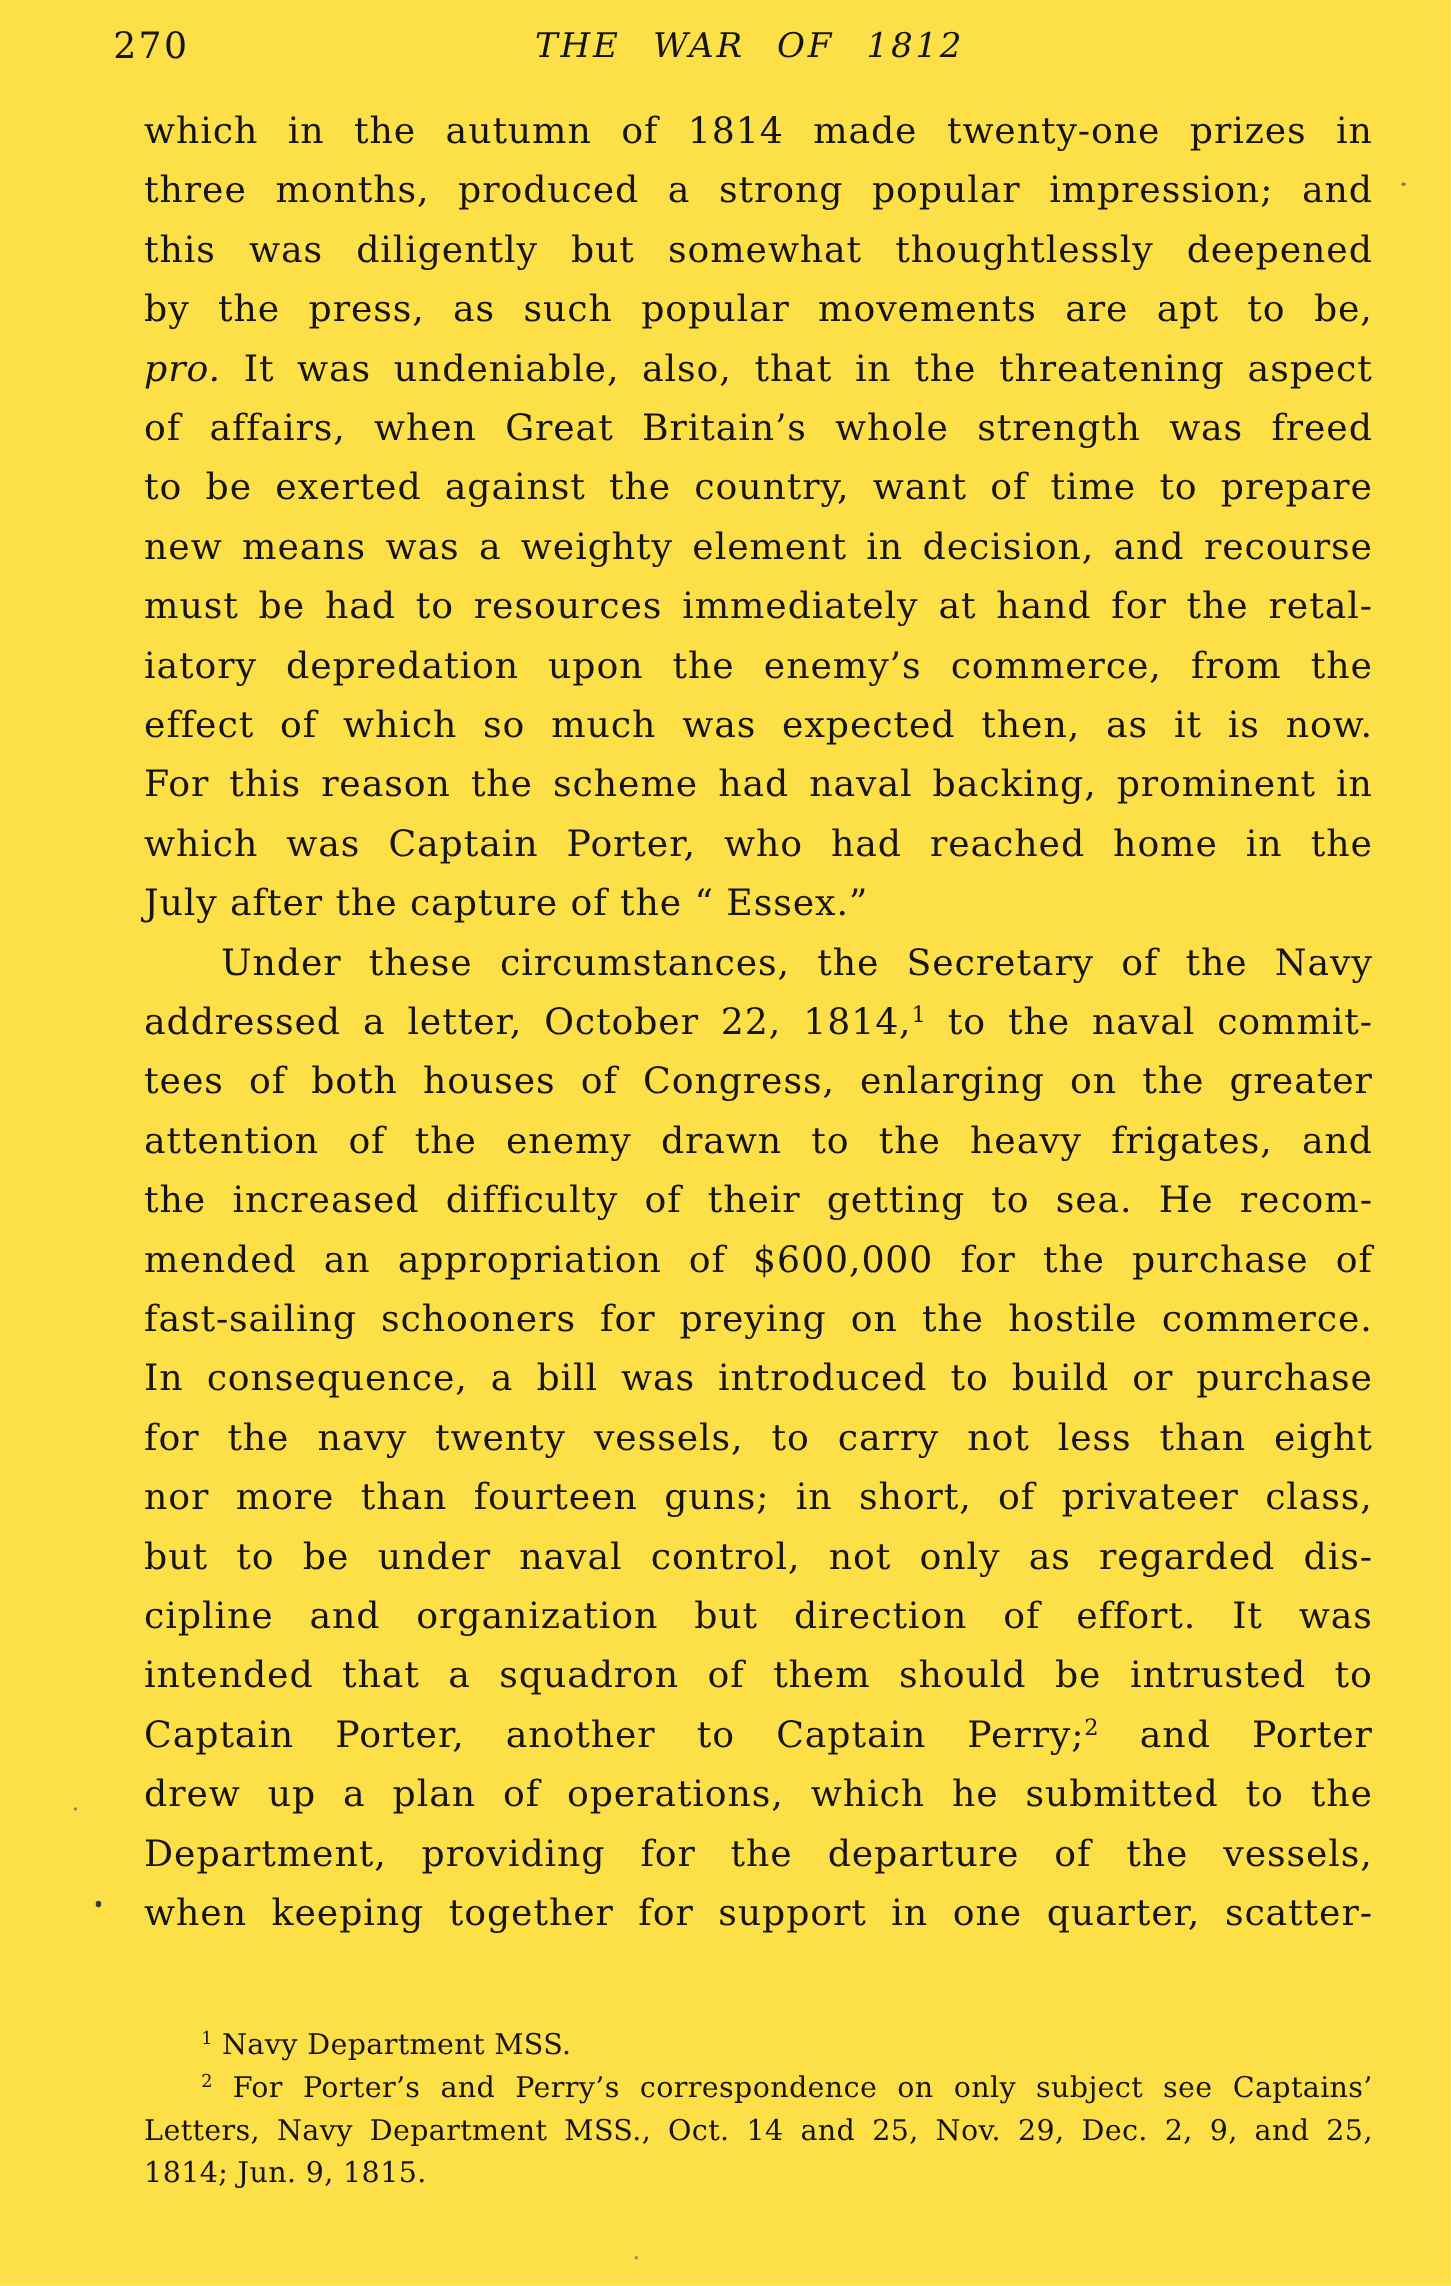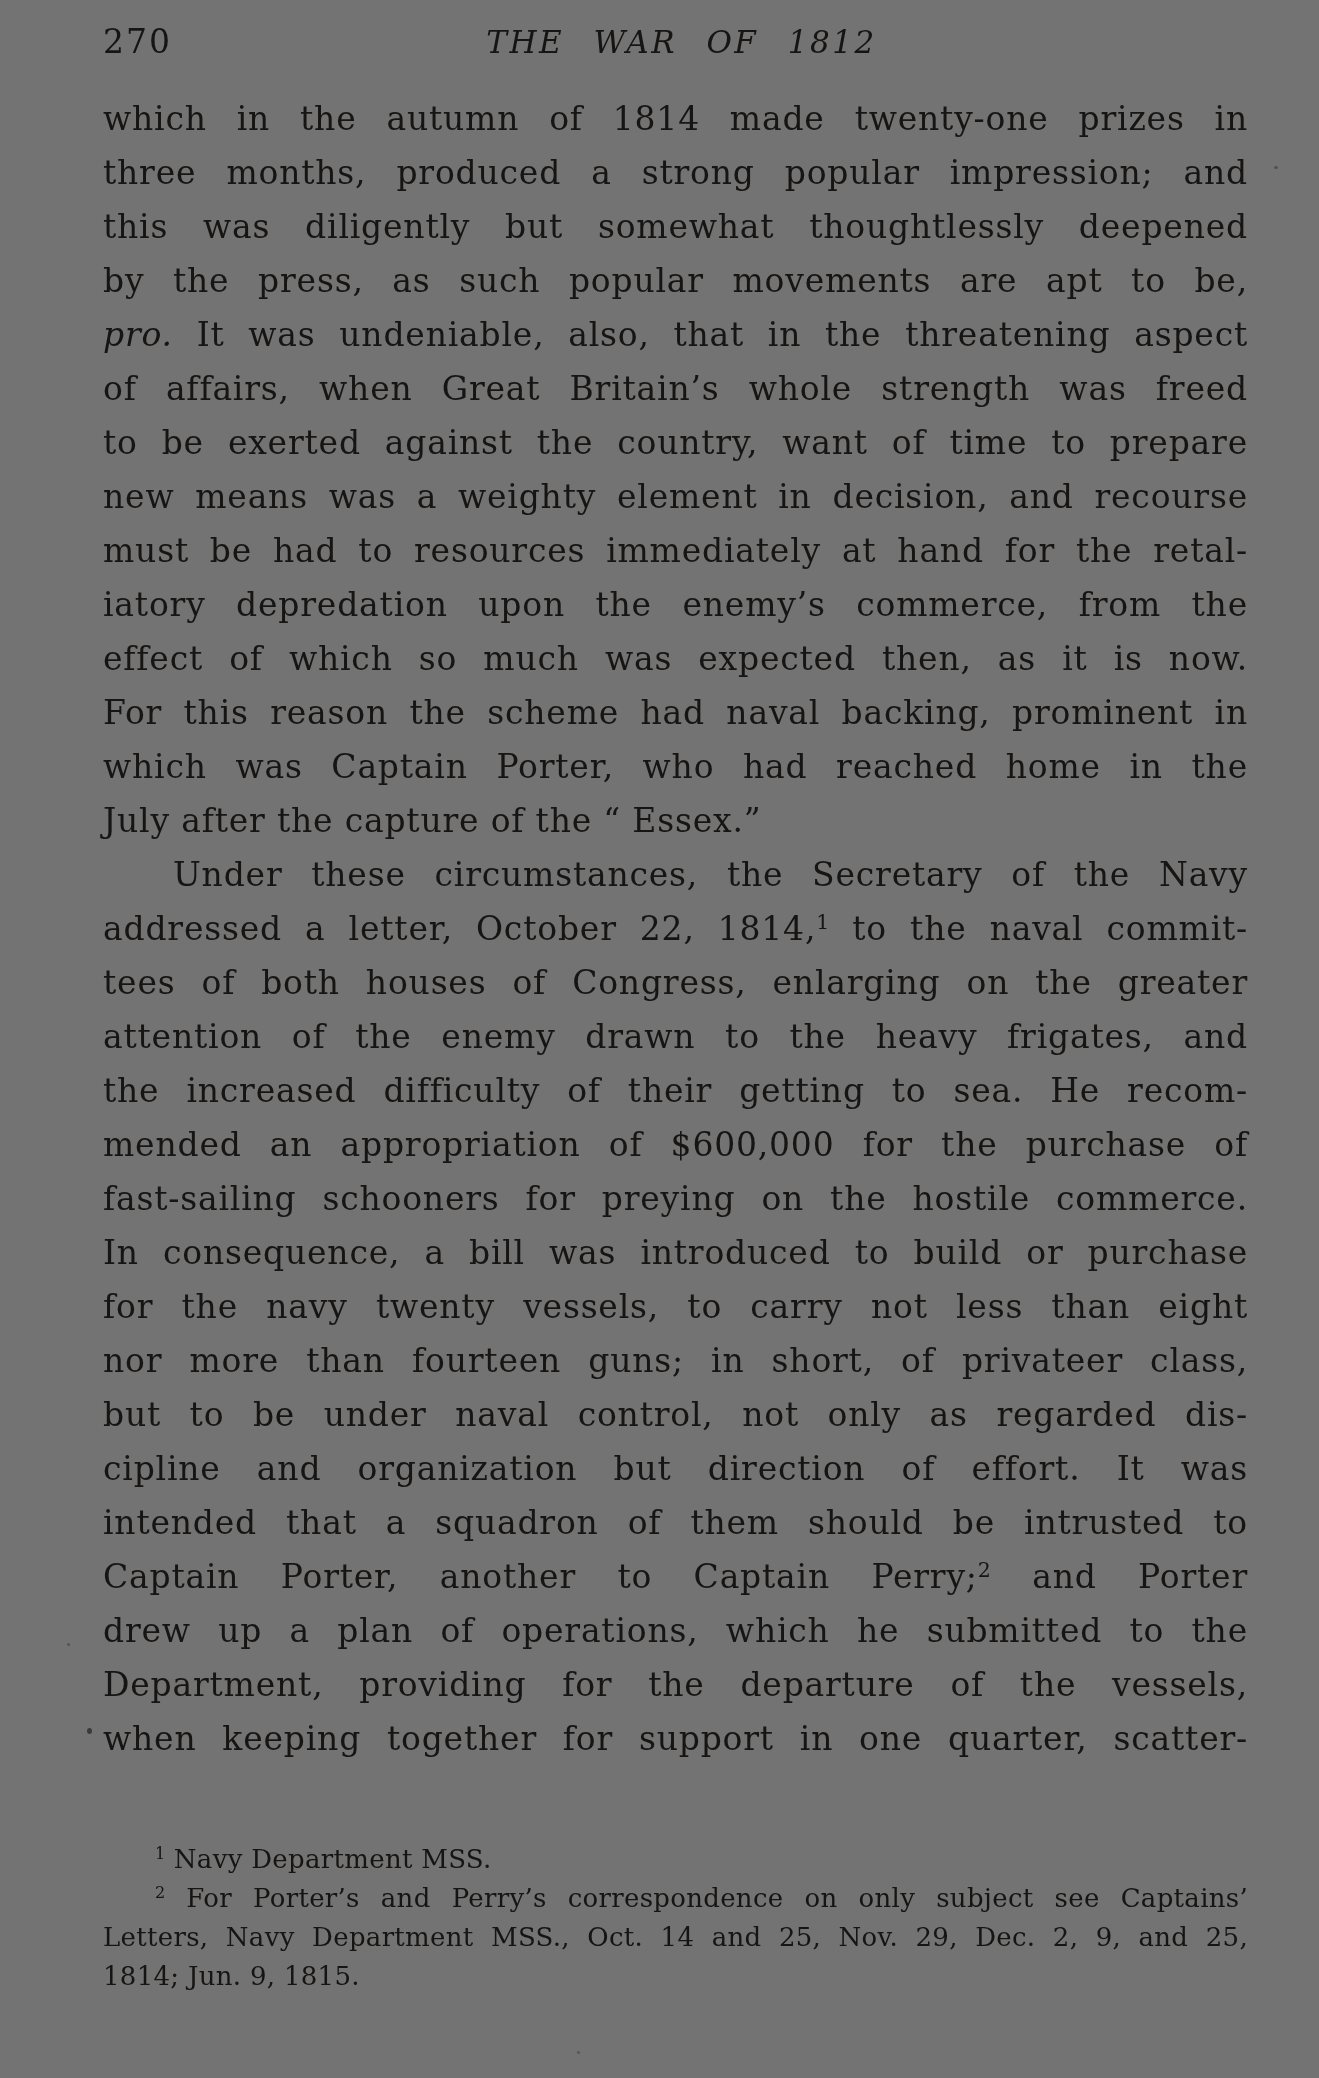--- a/index.html
+++ b/index.html
@@ -1,20 +1,20 @@
 <!DOCTYPE html>
 <html><head>
 <meta charset="utf-8">
 <style>
   html,body { margin:0; padding:0; background:#e8e8e4; }
   .page {
     position:relative;
     width:1319px; height:2078px;
     margin:0 auto;
-    background:#737373;
+    background:#fde047;
     color:#171513;
     font-family:"DejaVu Serif", serif;
     overflow:hidden;
   }
   .header-pagenum {
     position:absolute; left:103px; top:22px;
     font-size:33px; letter-spacing:2px;
   }
   .header-title {
     position:absolute; left:91px; top:24px; width:1145px;
@@ -28,20 +28,21 @@
     font-size:33px; letter-spacing:0.8px;
   }
   .footnote-block {
     position:absolute; left:103px; top:1840px; width:1145px;
     font-size:26px; letter-spacing:0.3px;
   }
   .line {
     text-align:justify; text-align-last:justify;
     line-height:54px; height:54px;
     white-space:normal;
+    margin-left:28px;
   }
   .footnote-block .line { line-height:39px; height:39px; }
   .line.left { text-align:center; text-align-last:left; }
   .line.indent { text-indent:70px; }
   .footnote-block .line.indent { text-indent:52px; }
   .it { font-style:italic; }
   .sup {
     font-size:0.62em;
     position:relative; top:-0.55em;
     letter-spacing:0;

